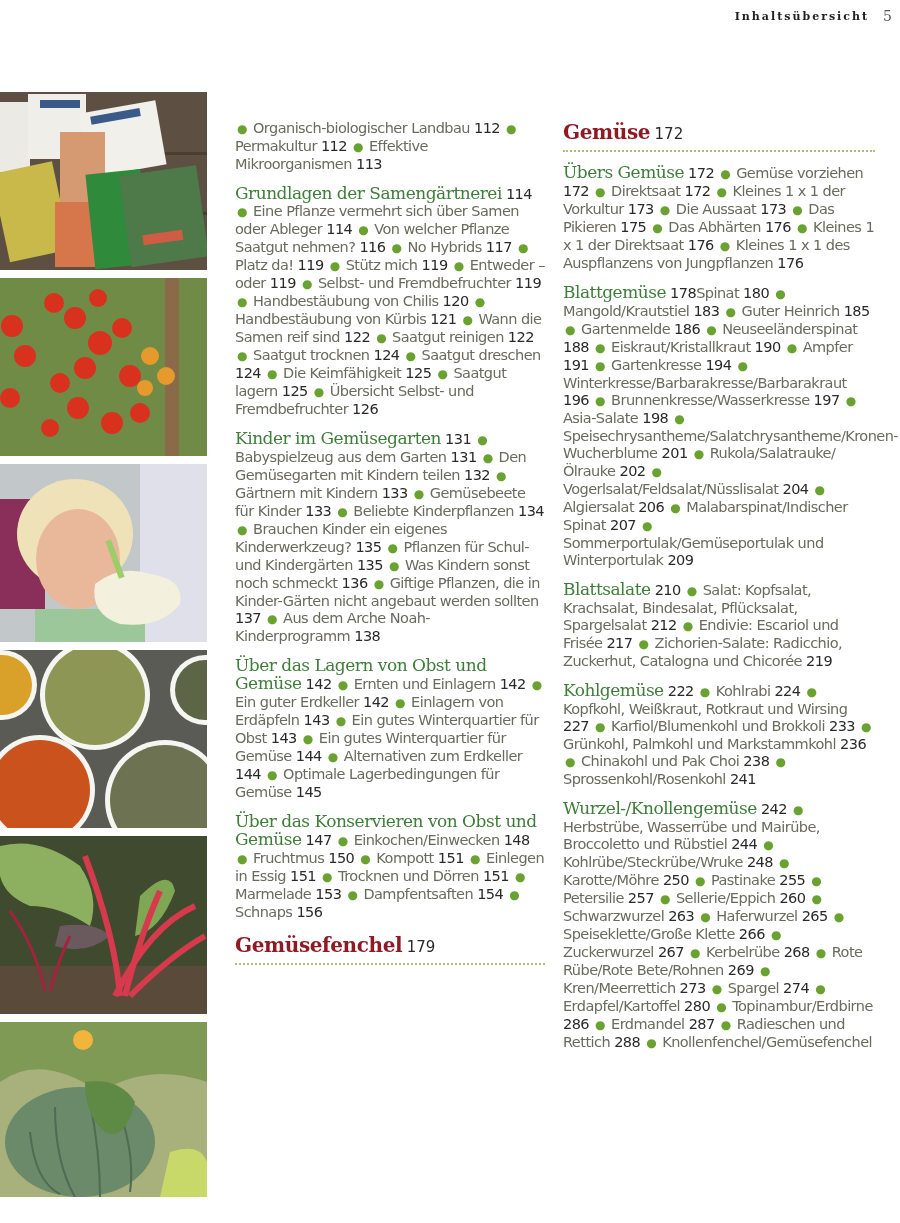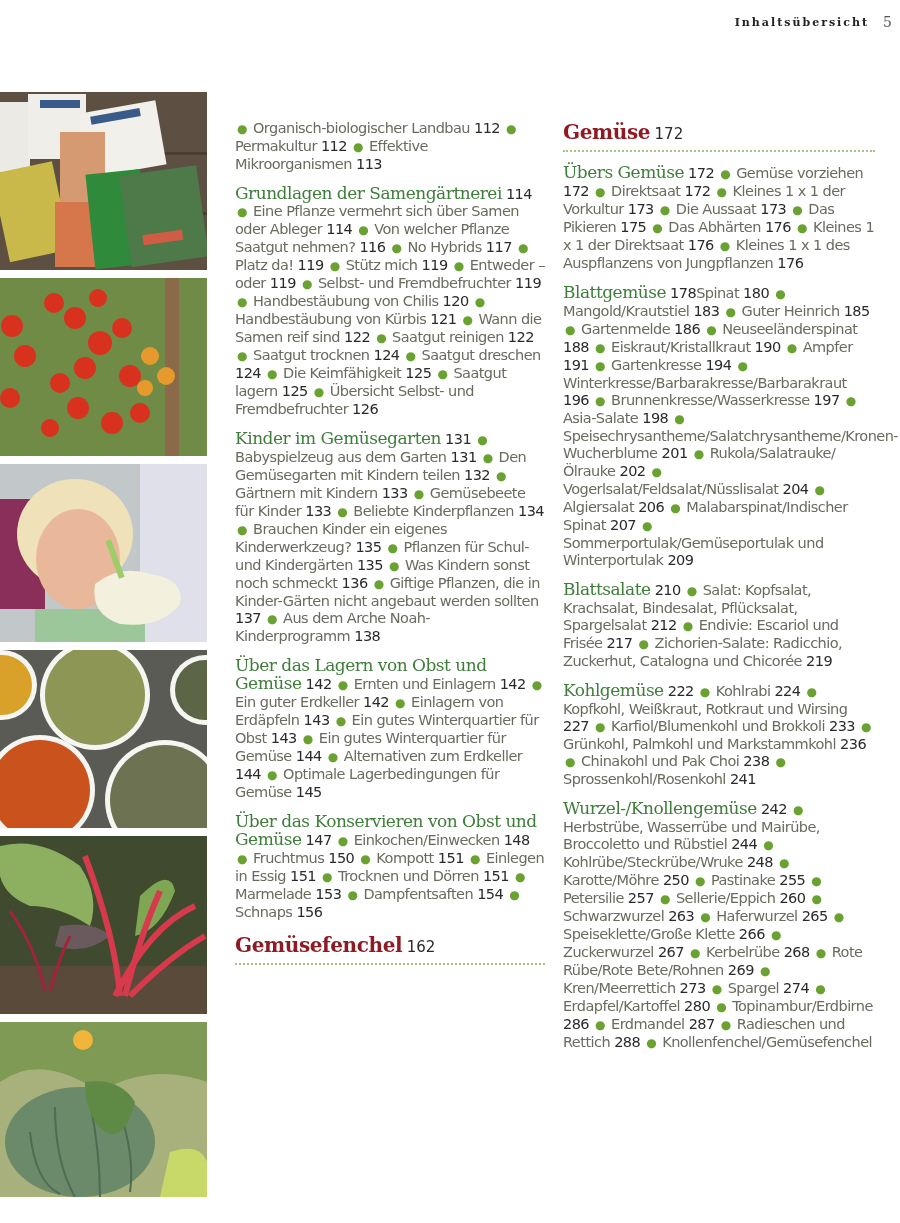--- a/index.html
+++ b/index.html
@@ -2,21 +2,21 @@
 <html><head>
 <meta charset="utf-8">
 <style>
   html, body { margin: 0; padding: 0; }
   body {
     width: 900px; height: 1223px; overflow: hidden;
     background: #ffffff; position: relative;
     font-family: "Liberation Sans", sans-serif;
   }
   .running-head {
-    position: absolute; top: 12px; right: 0; height: 20px;
+    position: absolute; top: 6px; right: 0; height: 20px;
     display: flex; align-items: center; gap: 14px; padding-right: 8px;
   }
   .running-head .title {
     font-family: "DejaVu Serif", serif; font-weight: bold; font-size: 11px;
     letter-spacing: 2px; color: #222;
   }
   .running-head .page-num {
     font-family: "DejaVu Serif", serif; font-size: 14px; color: #555;
   }
   .photo-strip {
@@ -165,21 +165,21 @@
     </svg>
   </div>
 </div>
 
 <div class="col col-mid" id="col-mid">
     <p class="entry"> <span class="dot">●</span> <span class="item">Organisch-biologischer Landbau</span> <span class="pg">112</span> <span class="dot">●</span> <span class="item">Permakultur</span> <span class="pg">112</span> <span class="dot">●</span> <span class="item">Effektive Mikroorganismen</span> <span class="pg">113</span></p>
     <p class="entry"><span class="head">Grundlagen der Samengärtnerei</span> <span class="pg">114</span> <span class="dot">●</span> <span class="item">Eine Pflanze vermehrt sich über Samen oder Ableger</span> <span class="pg">114</span> <span class="dot">●</span> <span class="item">Von welcher Pflanze Saatgut nehmen?</span> <span class="pg">116</span> <span class="dot">●</span> <span class="item">No Hybrids</span> <span class="pg">117</span> <span class="dot">●</span> <span class="item">Platz da!</span> <span class="pg">119</span> <span class="dot">●</span> <span class="item">Stütz mich</span> <span class="pg">119</span> <span class="dot">●</span> <span class="item">Entweder – oder</span> <span class="pg">119</span> <span class="dot">●</span> <span class="item">Selbst- und Fremdbefruchter</span> <span class="pg">119</span> <span class="dot">●</span> <span class="item">Handbestäubung von Chilis</span> <span class="pg">120</span> <span class="dot">●</span> <span class="item">Handbestäubung von Kürbis</span> <span class="pg">121</span> <span class="dot">●</span> <span class="item">Wann die Samen reif sind</span> <span class="pg">122</span> <span class="dot">●</span> <span class="item">Saatgut reinigen</span> <span class="pg">122</span> <span class="dot">●</span> <span class="item">Saatgut trocknen</span> <span class="pg">124</span> <span class="dot">●</span> <span class="item">Saatgut dreschen</span> <span class="pg">124</span> <span class="dot">●</span> <span class="item">Die Keimfähigkeit</span> <span class="pg">125</span> <span class="dot">●</span> <span class="item">Saatgut lagern</span> <span class="pg">125</span> <span class="dot">●</span> <span class="item">Übersicht Selbst- und Fremdbefruchter</span> <span class="pg">126</span></p>
     <p class="entry"><span class="head">Kinder im Gemüsegarten</span> <span class="pg">131</span> <span class="dot">●</span> <span class="item">Babyspielzeug aus dem Garten</span> <span class="pg">131</span> <span class="dot">●</span> <span class="item">Den Gemüsegarten mit Kindern teilen</span> <span class="pg">132</span> <span class="dot">●</span> <span class="item">Gärtnern mit Kindern</span> <span class="pg">133</span> <span class="dot">●</span> <span class="item">Gemüsebeete für Kinder</span> <span class="pg">133</span> <span class="dot">●</span> <span class="item">Beliebte Kinderpflanzen</span> <span class="pg">134</span> <span class="dot">●</span> <span class="item">Brauchen Kinder ein eigenes Kinderwerkzeug?</span> <span class="pg">135</span> <span class="dot">●</span> <span class="item">Pflanzen für Schul- und Kindergärten</span> <span class="pg">135</span> <span class="dot">●</span> <span class="item">Was Kindern sonst noch schmeckt</span> <span class="pg">136</span> <span class="dot">●</span> <span class="item">Giftige Pflanzen, die in Kinder-Gärten nicht angebaut werden sollten</span> <span class="pg">137</span> <span class="dot">●</span> <span class="item">Aus dem Arche Noah-Kinderprogramm</span> <span class="pg">138</span></p>
     <p class="entry"><span class="head">Über das Lagern von Obst und Gemüse</span> <span class="pg">142</span> <span class="dot">●</span> <span class="item">Ernten und Einlagern</span> <span class="pg">142</span> <span class="dot">●</span> <span class="item">Ein guter Erdkeller</span> <span class="pg">142</span> <span class="dot">●</span> <span class="item">Einlagern von Erdäpfeln</span> <span class="pg">143</span> <span class="dot">●</span> <span class="item">Ein gutes Winterquartier für Obst</span> <span class="pg">143</span> <span class="dot">●</span> <span class="item">Ein gutes Winterquartier für Gemüse</span> <span class="pg">144</span> <span class="dot">●</span> <span class="item">Alternativen zum Erdkeller</span> <span class="pg">144</span> <span class="dot">●</span> <span class="item">Optimale Lagerbedingungen für Gemüse</span> <span class="pg">145</span></p>
     <p class="entry"><span class="head">Über das Konservieren von Obst und Gemüse</span> <span class="pg">147</span> <span class="dot">●</span> <span class="item">Einkochen/Einwecken</span> <span class="pg">148</span> <span class="dot">●</span> <span class="item">Fruchtmus</span> <span class="pg">150</span> <span class="dot">●</span> <span class="item">Kompott</span> <span class="pg">151</span> <span class="dot">●</span> <span class="item">Einlegen in Essig</span> <span class="pg">151</span> <span class="dot">●</span> <span class="item">Trocknen und Dörren</span> <span class="pg">151</span> <span class="dot">●</span> <span class="item">Marmelade</span> <span class="pg">153</span> <span class="dot">●</span> <span class="item">Dampfentsaften</span> <span class="pg">154</span> <span class="dot">●</span> <span class="item">Schnaps</span> <span class="pg">156</span></p>
-    <div class="chapter-block"><span class="chapter">Gemüsefenchel</span> <span class="pg">162</span></div>
+    <div class="chapter-block"><span class="chapter">Gemüsefenchel</span> <span class="pg">179</span></div>
   </div>
 <div class="col col-right" id="col-right">
     <div class="chapter-block"><span class="chapter">Gemüse</span> <span class="pg">172</span></div>
     <p class="entry"><span class="head">Übers Gemüse</span> <span class="pg">172</span> <span class="dot">●</span> <span class="item">Gemüse vorziehen</span> <span class="pg">172</span> <span class="dot">●</span> <span class="item">Direktsaat</span> <span class="pg">172</span> <span class="dot">●</span> <span class="item">Kleines 1 x 1 der Vorkultur</span> <span class="pg">173</span> <span class="dot">●</span> <span class="item">Die Aussaat</span> <span class="pg">173</span> <span class="dot">●</span> <span class="item">Das Pikieren</span> <span class="pg">175</span> <span class="dot">●</span> <span class="item">Das Abhärten</span> <span class="pg">176</span> <span class="dot">●</span> <span class="item">Kleines 1 x 1 der Direktsaat</span> <span class="pg">176</span> <span class="dot">●</span> <span class="item">Kleines 1 x 1 des Auspflanzens von Jungpflanzen</span> <span class="pg">176</span></p>
     <p class="entry"><span class="head">Blattgemüse</span> <span class="pg">178</span><span class="item">Spinat</span> <span class="pg">180</span> <span class="dot">●</span> <span class="item">Mangold/Krautstiel</span> <span class="pg">183</span> <span class="dot">●</span> <span class="item">Guter Heinrich</span> <span class="pg">185</span> <span class="dot">●</span> <span class="item">Gartenmelde</span> <span class="pg">186</span> <span class="dot">●</span> <span class="item">Neuseeländerspinat</span> <span class="pg">188</span> <span class="dot">●</span> <span class="item">Eiskraut/Kristallkraut</span> <span class="pg">190</span> <span class="dot">●</span> <span class="item">Ampfer</span> <span class="pg">191</span> <span class="dot">●</span> <span class="item">Gartenkresse</span> <span class="pg">194</span> <span class="dot">●</span> <span class="item">Winterkresse/Barbarakresse/Barbarakraut</span> <span class="pg">196</span> <span class="dot">●</span> <span class="item">Brunnenkresse/Wasserkresse</span> <span class="pg">197</span> <span class="dot">●</span> <span class="item">Asia-Salate</span> <span class="pg">198</span> <span class="dot">●</span> <span class="item">Speisechrysantheme/Salatchrysantheme/Kronen-Wucherblume</span> <span class="pg">201</span> <span class="dot">●</span> <span class="item">Rukola/Salatrauke/Ölrauke</span> <span class="pg">202</span> <span class="dot">●</span> <span class="item">Vogerlsalat/Feldsalat/Nüsslisalat</span> <span class="pg">204</span> <span class="dot">●</span> <span class="item">Algiersalat</span> <span class="pg">206</span> <span class="dot">●</span> <span class="item">Malabarspinat/Indischer Spinat</span> <span class="pg">207</span> <span class="dot">●</span> <span class="item">Sommerportulak/Gemüseportulak und Winterportulak</span> <span class="pg">209</span></p>
     <p class="entry"><span class="head">Blattsalate</span> <span class="pg">210</span> <span class="dot">●</span> <span class="item">Salat: Kopfsalat, Krachsalat, Bindesalat, Pflücksalat, Spargelsalat</span> <span class="pg">212</span> <span class="dot">●</span> <span class="item">Endivie: Escariol und Frisée</span> <span class="pg">217</span> <span class="dot">●</span> <span class="item">Zichorien-Salate: Radicchio, Zuckerhut, Catalogna und Chicorée</span> <span class="pg">219</span></p>
     <p class="entry"><span class="head">Kohlgemüse</span> <span class="pg">222</span> <span class="dot">●</span> <span class="item">Kohlrabi</span> <span class="pg">224</span> <span class="dot">●</span> <span class="item">Kopfkohl, Weißkraut, Rotkraut und Wirsing</span> <span class="pg">227</span> <span class="dot">●</span> <span class="item">Karfiol/Blumenkohl und Brokkoli</span> <span class="pg">233</span> <span class="dot">●</span> <span class="item">Grünkohl, Palmkohl und Markstammkohl</span> <span class="pg">236</span> <span class="dot">●</span> <span class="item">Chinakohl und Pak Choi</span> <span class="pg">238</span> <span class="dot">●</span> <span class="item">Sprossenkohl/Rosenkohl</span> <span class="pg">241</span></p>
     <p class="entry"><span class="head">Wurzel-/Knollengemüse</span> <span class="pg">242</span> <span class="dot">●</span> <span class="item">Herbstrübe, Wasserrübe und Mairübe, Broccoletto und Rübstiel</span> <span class="pg">244</span> <span class="dot">●</span> <span class="item">Kohlrübe/Steckrübe/Wruke</span> <span class="pg">248</span> <span class="dot">●</span> <span class="item">Karotte/Möhre</span> <span class="pg">250</span> <span class="dot">●</span> <span class="item">Pastinake</span> <span class="pg">255</span> <span class="dot">●</span> <span class="item">Petersilie</span> <span class="pg">257</span> <span class="dot">●</span> <span class="item">Sellerie/Eppich</span> <span class="pg">260</span> <span class="dot">●</span> <span class="item">Schwarzwurzel</span> <span class="pg">263</span> <span class="dot">●</span> <span class="item">Haferwurzel</span> <span class="pg">265</span> <span class="dot">●</span> <span class="item">Speiseklette/Große Klette</span> <span class="pg">266</span> <span class="dot">●</span> <span class="item">Zuckerwurzel</span> <span class="pg">267</span> <span class="dot">●</span> <span class="item">Kerbelrübe</span> <span class="pg">268</span> <span class="dot">●</span> <span class="item">Rote Rübe/Rote Bete/Rohnen</span> <span class="pg">269</span> <span class="dot">●</span> <span class="item">Kren/Meerrettich</span> <span class="pg">273</span> <span class="dot">●</span> <span class="item">Spargel</span> <span class="pg">274</span> <span class="dot">●</span> <span class="item">Erdapfel/Kartoffel</span> <span class="pg">280</span> <span class="dot">●</span> <span class="item">Topinambur/Erdbirne</span> <span class="pg">286</span> <span class="dot">●</span> <span class="item">Erdmandel</span> <span class="pg">287</span> <span class="dot">●</span> <span class="item">Radieschen und Rettich</span> <span class="pg">288</span> <span class="dot">●</span> <span class="item">Knollenfenchel/Gemüsefenchel</span> </p>
   </div>
 

